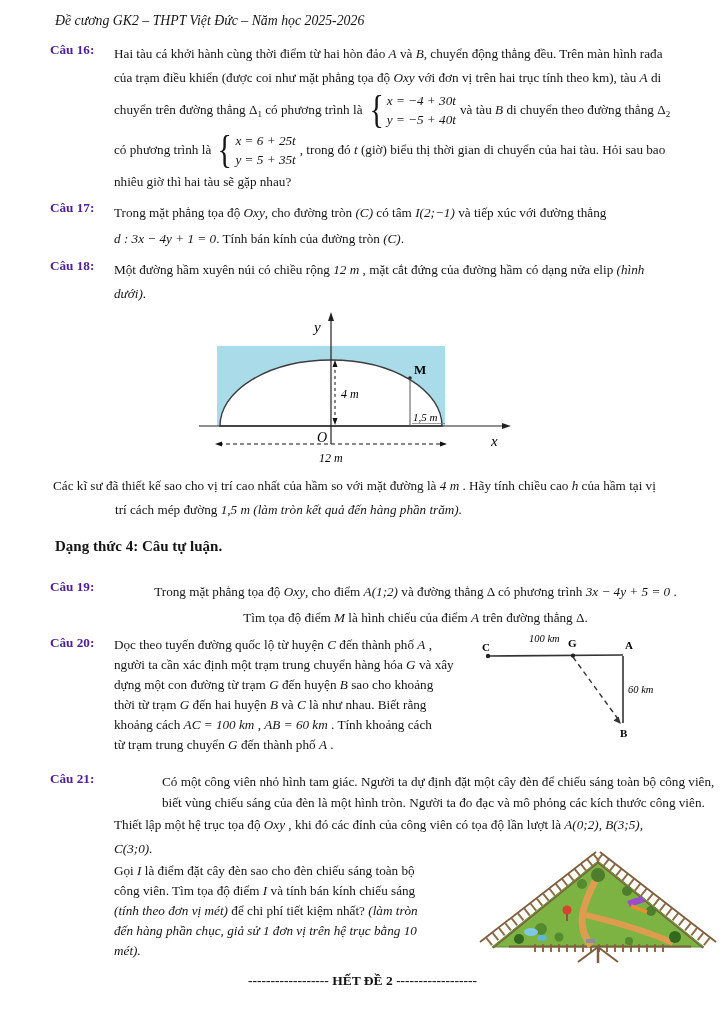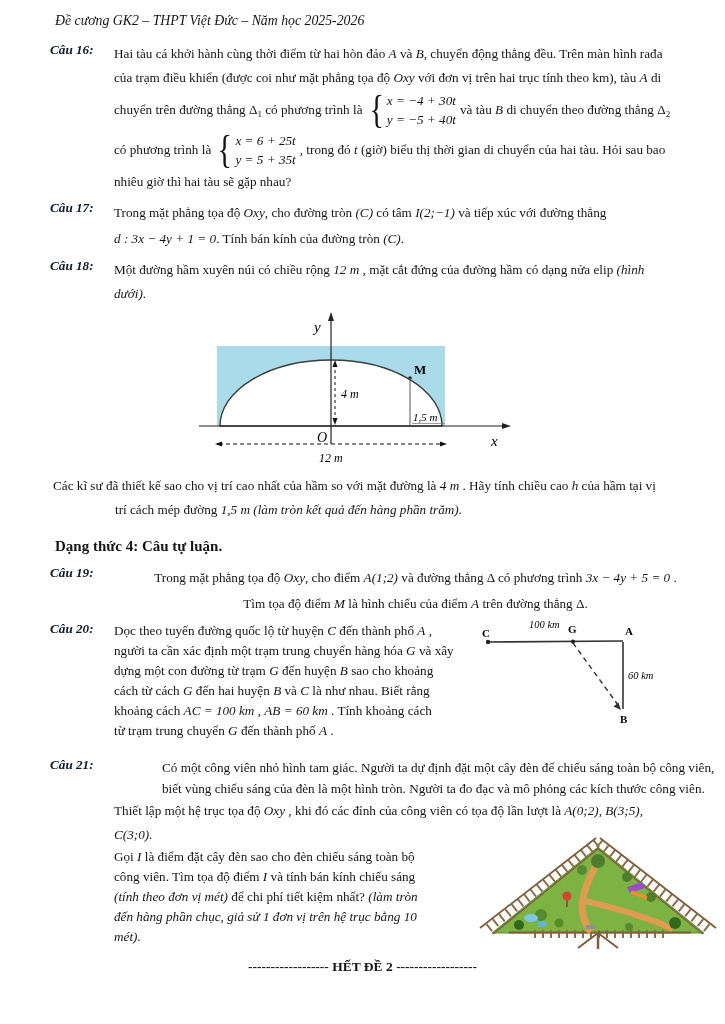--- a/index.html
+++ b/index.html
@@ -2,37 +2,37 @@
 <html><head>
 <meta charset="utf-8">
 <style>
   html,body{margin:0;padding:0;background:#fff;}
   .page{position:relative;width:725px;height:1024px;background:#fff;overflow:hidden;
         font-family:"Liberation Serif",serif;font-size:13.2px;color:#141414;}
   .it{font-style:italic;}
   .sub{font-size:9px;vertical-align:-3px;}
   .header{padding-top:13px;margin-left:55px;font-style:italic;font-size:13.8px;}
   .q{display:flex;padding:0 8px 0 50px;}
-  .q-label{width:64px;flex-shrink:0;color:#0f172a;font-weight:bold;font-style:italic;}
+  .q-label{width:64px;flex-shrink:0;color:#4c1d95;font-weight:bold;}
   .q-body{flex:1;min-width:0;}
   .ln{line-height:24px;white-space:nowrap;}
   .ln-flex{height:40px;display:flex;align-items:center;white-space:nowrap;}
   .system{display:inline-flex;align-items:center;margin:0 4px;}
   .sys-brace{display:inline-block;font-size:40px;line-height:40px;font-weight:normal;
              transform:scaleX(.75);margin-right:1px;}
   .sys-lines{display:inline-flex;flex-direction:column;font-style:italic;line-height:19px;}
   #q16{margin-top:13px;}
   #q17{margin-top:6px;}  #q17 .ln{line-height:26px;}
   #q18{margin-top:6px;}
   .figure-tunnel{display:block;margin:2px 0 0 183px;}
   .after-para{margin-top:4px;padding:0 8px 0 53px;}
   .after-para .ln{line-height:24px;}
   .after-para .ln2{padding-left:62px;}
   .section-heading{margin:16px 0 0 55px;font-weight:bold;font-size:15px;}
-  #q19{margin-top:10px;} #q19 .ln{line-height:26px;text-align:center;}
+  #q19{margin-top:24px;} #q19 .ln{line-height:26px;text-align:center;}
   #q20{margin-top:4px;}  #q20 .ln{line-height:20px;}
   #q20 .q-body{display:flex;align-items:flex-start;}
   .route-wrap{margin-left:auto;margin-top:-6px;flex-shrink:0;}
   #q21{margin-top:6px;}
   #q21 .ln-a{line-height:21px;margin-left:48px;} #q21 .ln-b{line-height:24px;}
   .q21-split{display:flex;align-items:flex-start;}
   .q21-left .ln{line-height:20px;}
   .park-wrap{margin-left:auto;margin-top:-12px;flex-shrink:0;}
   .footer{margin-top:2px;text-align:center;font-weight:bold;font-size:13.5px;}
   svg text{font-family:"Liberation Serif",serif;}
@@ -135,21 +135,21 @@
     </div>
   </div>
 
   <div class="q" id="q20">
     <div class="q-label">Câu 20:</div>
     <div class="q-body">
       <div class="q20-left">
         <div class="ln"><span>Dọc theo tuyến đường quốc lộ từ huyện </span><span class="it">C</span><span> đến thành phố </span><span class="it">A</span><span> ,</span></div>
         <div class="ln"><span>người ta cần xác định một trạm trung chuyển hàng hóa </span><span class="it">G</span><span> và xây</span></div>
         <div class="ln"><span>dựng một con đường từ trạm </span><span class="it">G</span><span> đến huyện </span><span class="it">B</span><span> sao cho khoảng</span></div>
-        <div class="ln"><span>cách từ cách </span><span class="it">G</span><span> đến hai huyện </span><span class="it">B</span><span> và </span><span class="it">C</span><span> là như nhau. Biết rằng</span></div>
+        <div class="ln"><span>thời từ trạm </span><span class="it">G</span><span> đến hai huyện </span><span class="it">B</span><span> và </span><span class="it">C</span><span> là như nhau. Biết rằng</span></div>
         <div class="ln"><span>khoảng cách </span><span class="it">AC = 100 km</span><span> , </span><span class="it">AB = 60 km</span><span> . Tính khoảng cách</span></div>
         <div class="ln"><span>từ trạm trung chuyển </span><span class="it">G</span><span> đến thành phố </span><span class="it">A</span><span> .</span></div>
       </div>
       <div class="route-wrap">
         <svg width="235" height="132" viewBox="0 0 235 132">
           <line x1="6" y1="27" x2="141" y2="26" stroke="#333" stroke-width="1.6"></line>
           <circle cx="6" cy="27" r="2.2" fill="#222"></circle>
           <circle cx="91" cy="26.6" r="2.2" fill="#222"></circle>
           <line x1="141" y1="27" x2="141" y2="94" stroke="#333" stroke-width="1.6"></line>
           <line x1="91" y1="28" x2="136" y2="90" stroke="#333" stroke-width="1.4" stroke-dasharray="5,4"></line>

